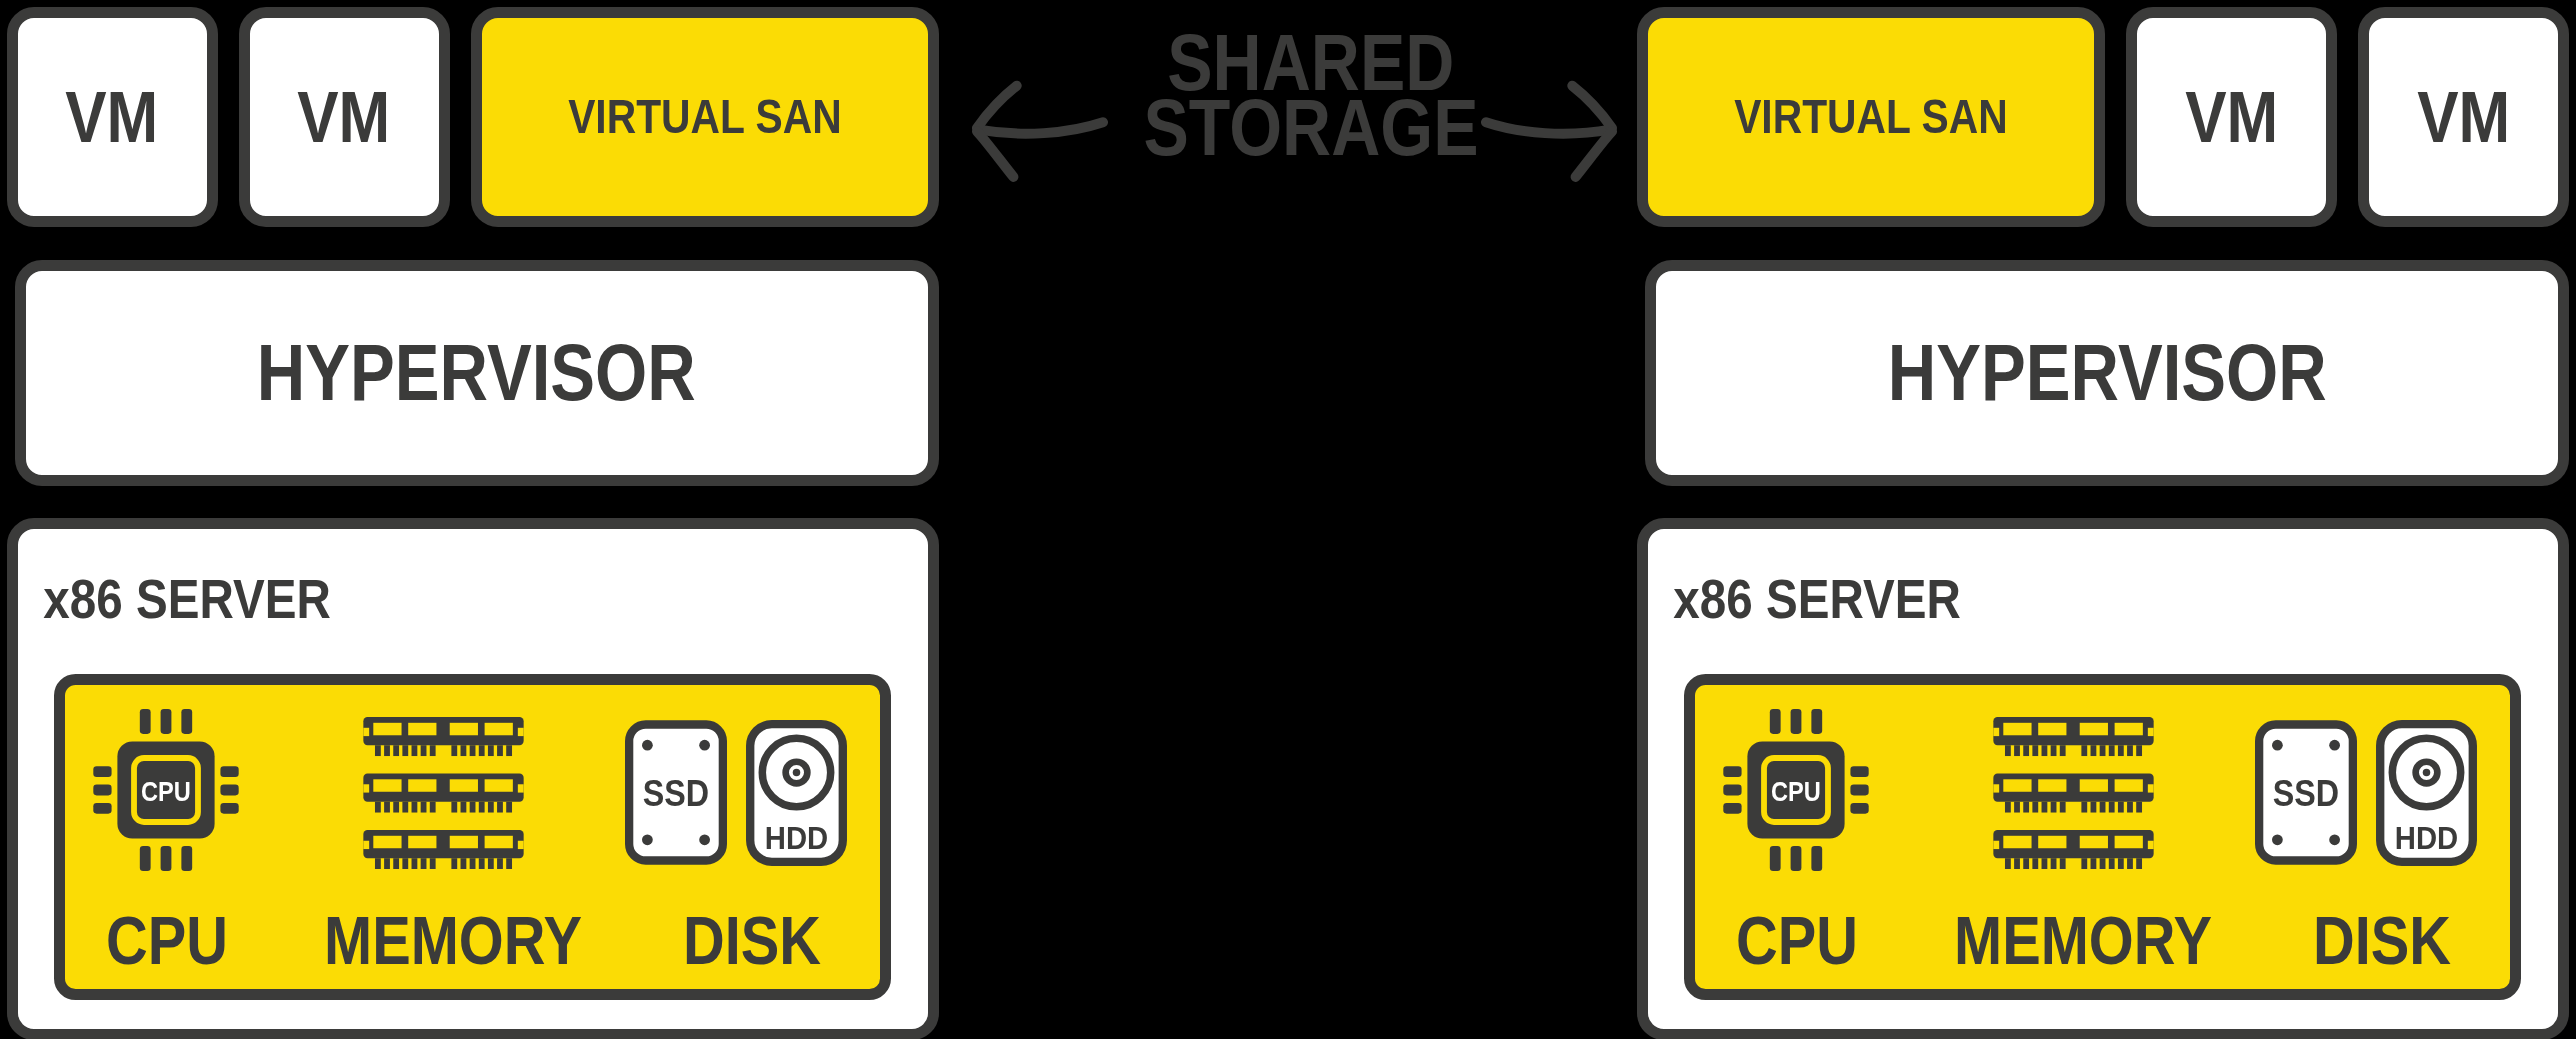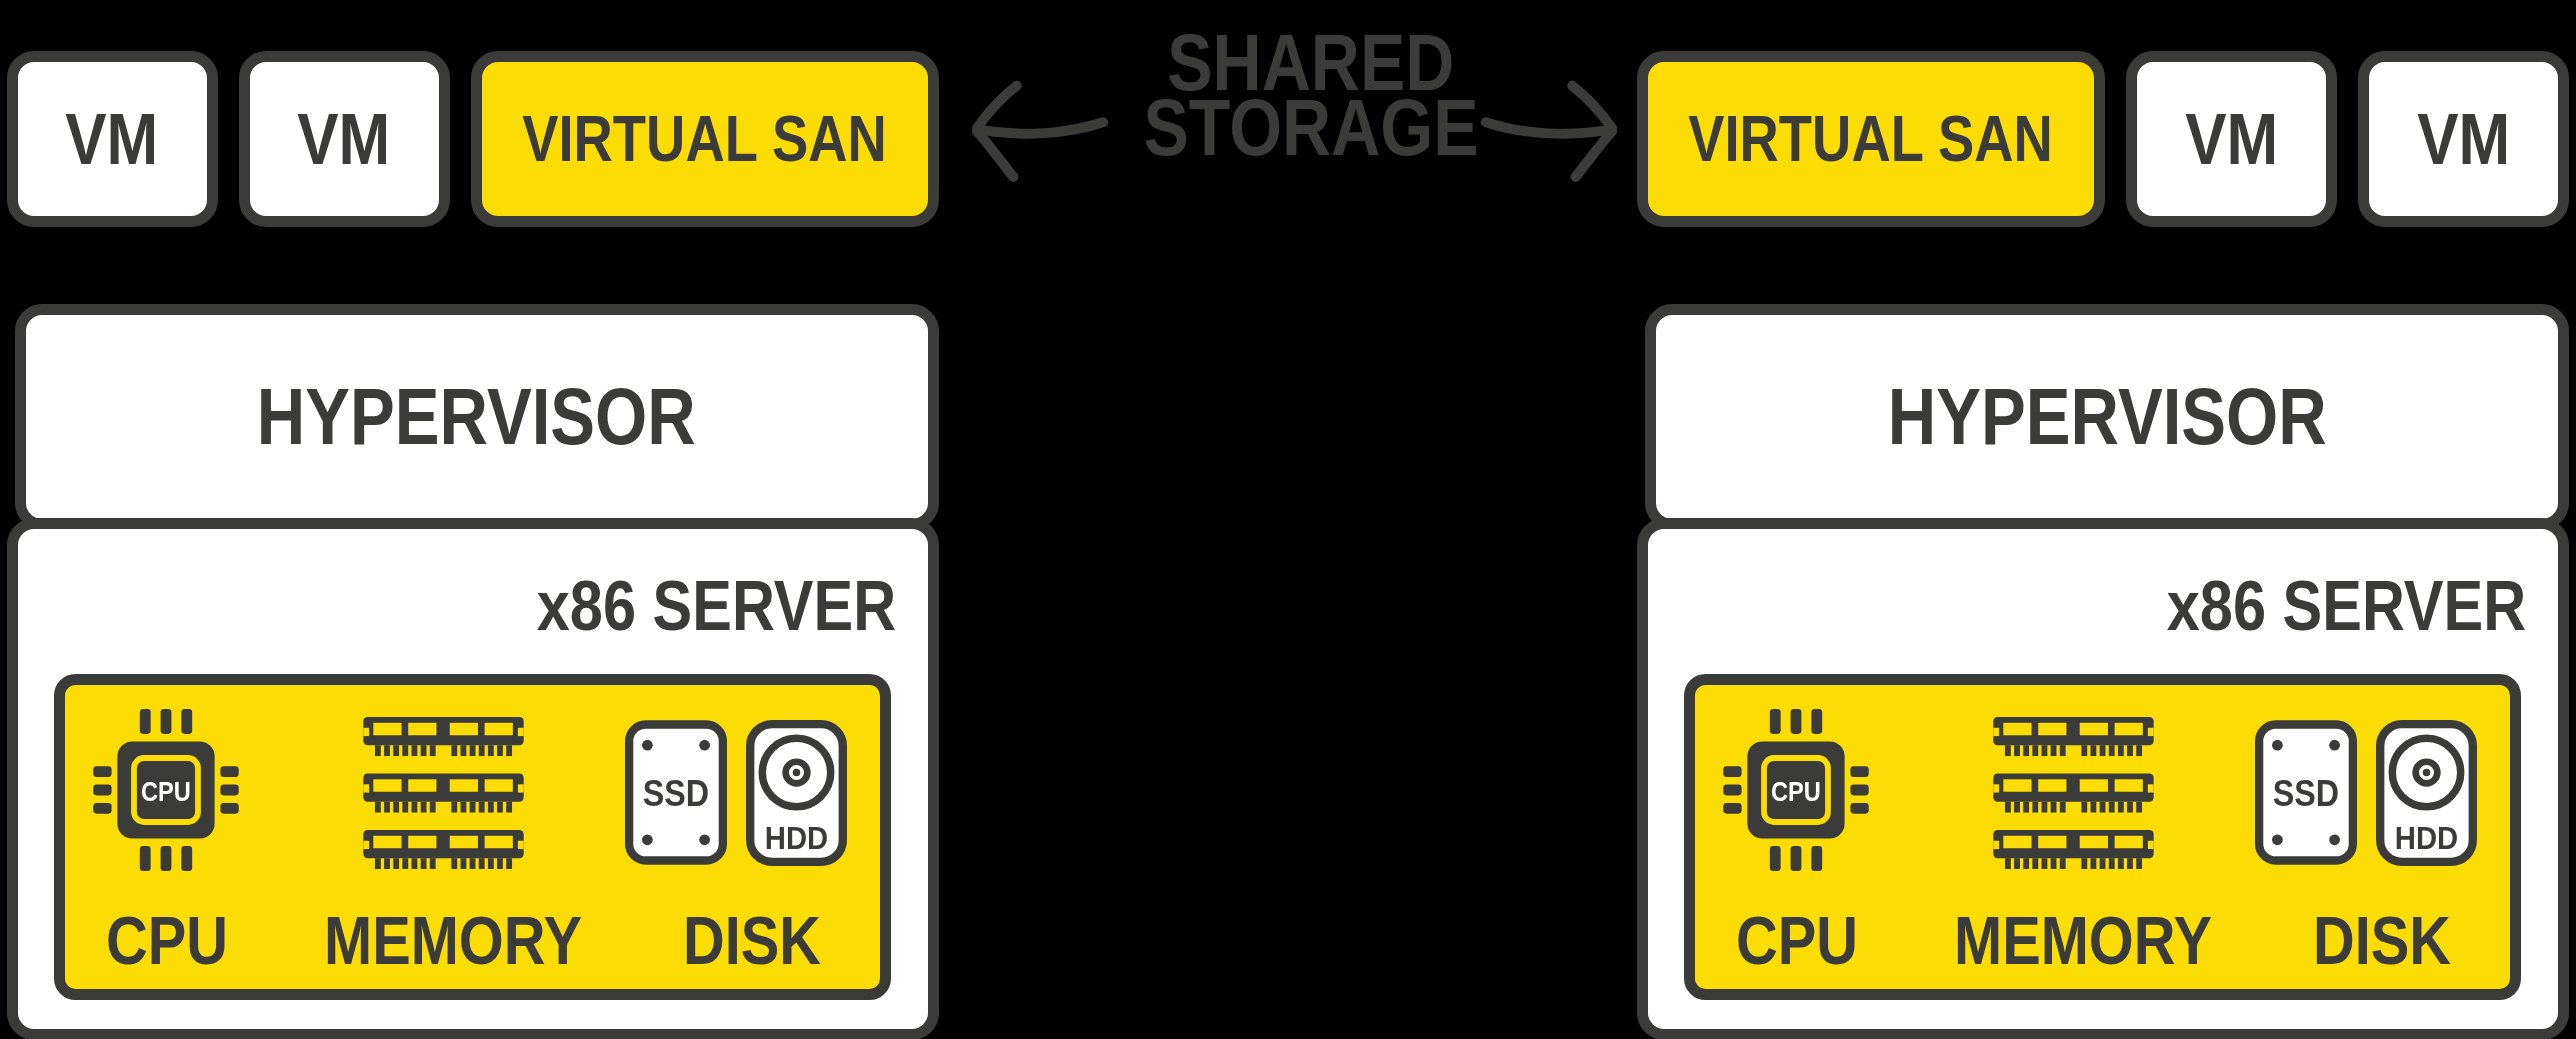--- a/index.html
+++ b/index.html
@@ -25,45 +25,45 @@
     position:absolute; top:6.7px;
     width:932px; height:1026px;
   }
   .host.left{ left:6.7px; }
   .host.right{ left:1637px; }
 
   .box{
     background:var(--panel);
     border:11.6px solid var(--ink);
     border-radius:27px;
-    display:flex; align-items:center; justify-content:center;margin-top:44px;
+    display:flex; align-items:center; justify-content:center;
   }
   .tt{ display:inline-block; transform:scaleX(.85); white-space:nowrap; }
 
   .vm-row{
     position:absolute; left:0; top:0; right:0; height:220px;
     display:flex; gap:21px;
   }
   .vm-box{ width:211px; flex:0 0 211px; font-size:73px; }
-  .vsan-box{ flex:1 1 auto; background:var(--yellow); font-size:64px; }
+  .vsan-box{ flex:1 1 auto; background:var(--yellow); font-size:48px; }
 
   .hypervisor-box{
     position:absolute; left:8px; top:253px; right:0; height:226px;
     font-size:79px;
   }
 
   .server-box{
     position:absolute; left:0; top:511px; right:0; height:522px;
     background:var(--panel);
     border:11.6px solid var(--ink);
     border-radius:27px;
   }
   .server-title{
     position:absolute; left:0; right:0; top:37px;
-    text-align:right; font-size:70px;
+    text-align:left; font-size:56px;
   }
   .internals{
     position:absolute; left:36px; top:145px;
     width:837px; height:326px;
     background:var(--yellow);
     border:11.6px solid var(--ink);
     border-radius:21.6px;
   }
   .internals-inner{ position:absolute; inset:0; }
   .icon{ position:absolute; }

